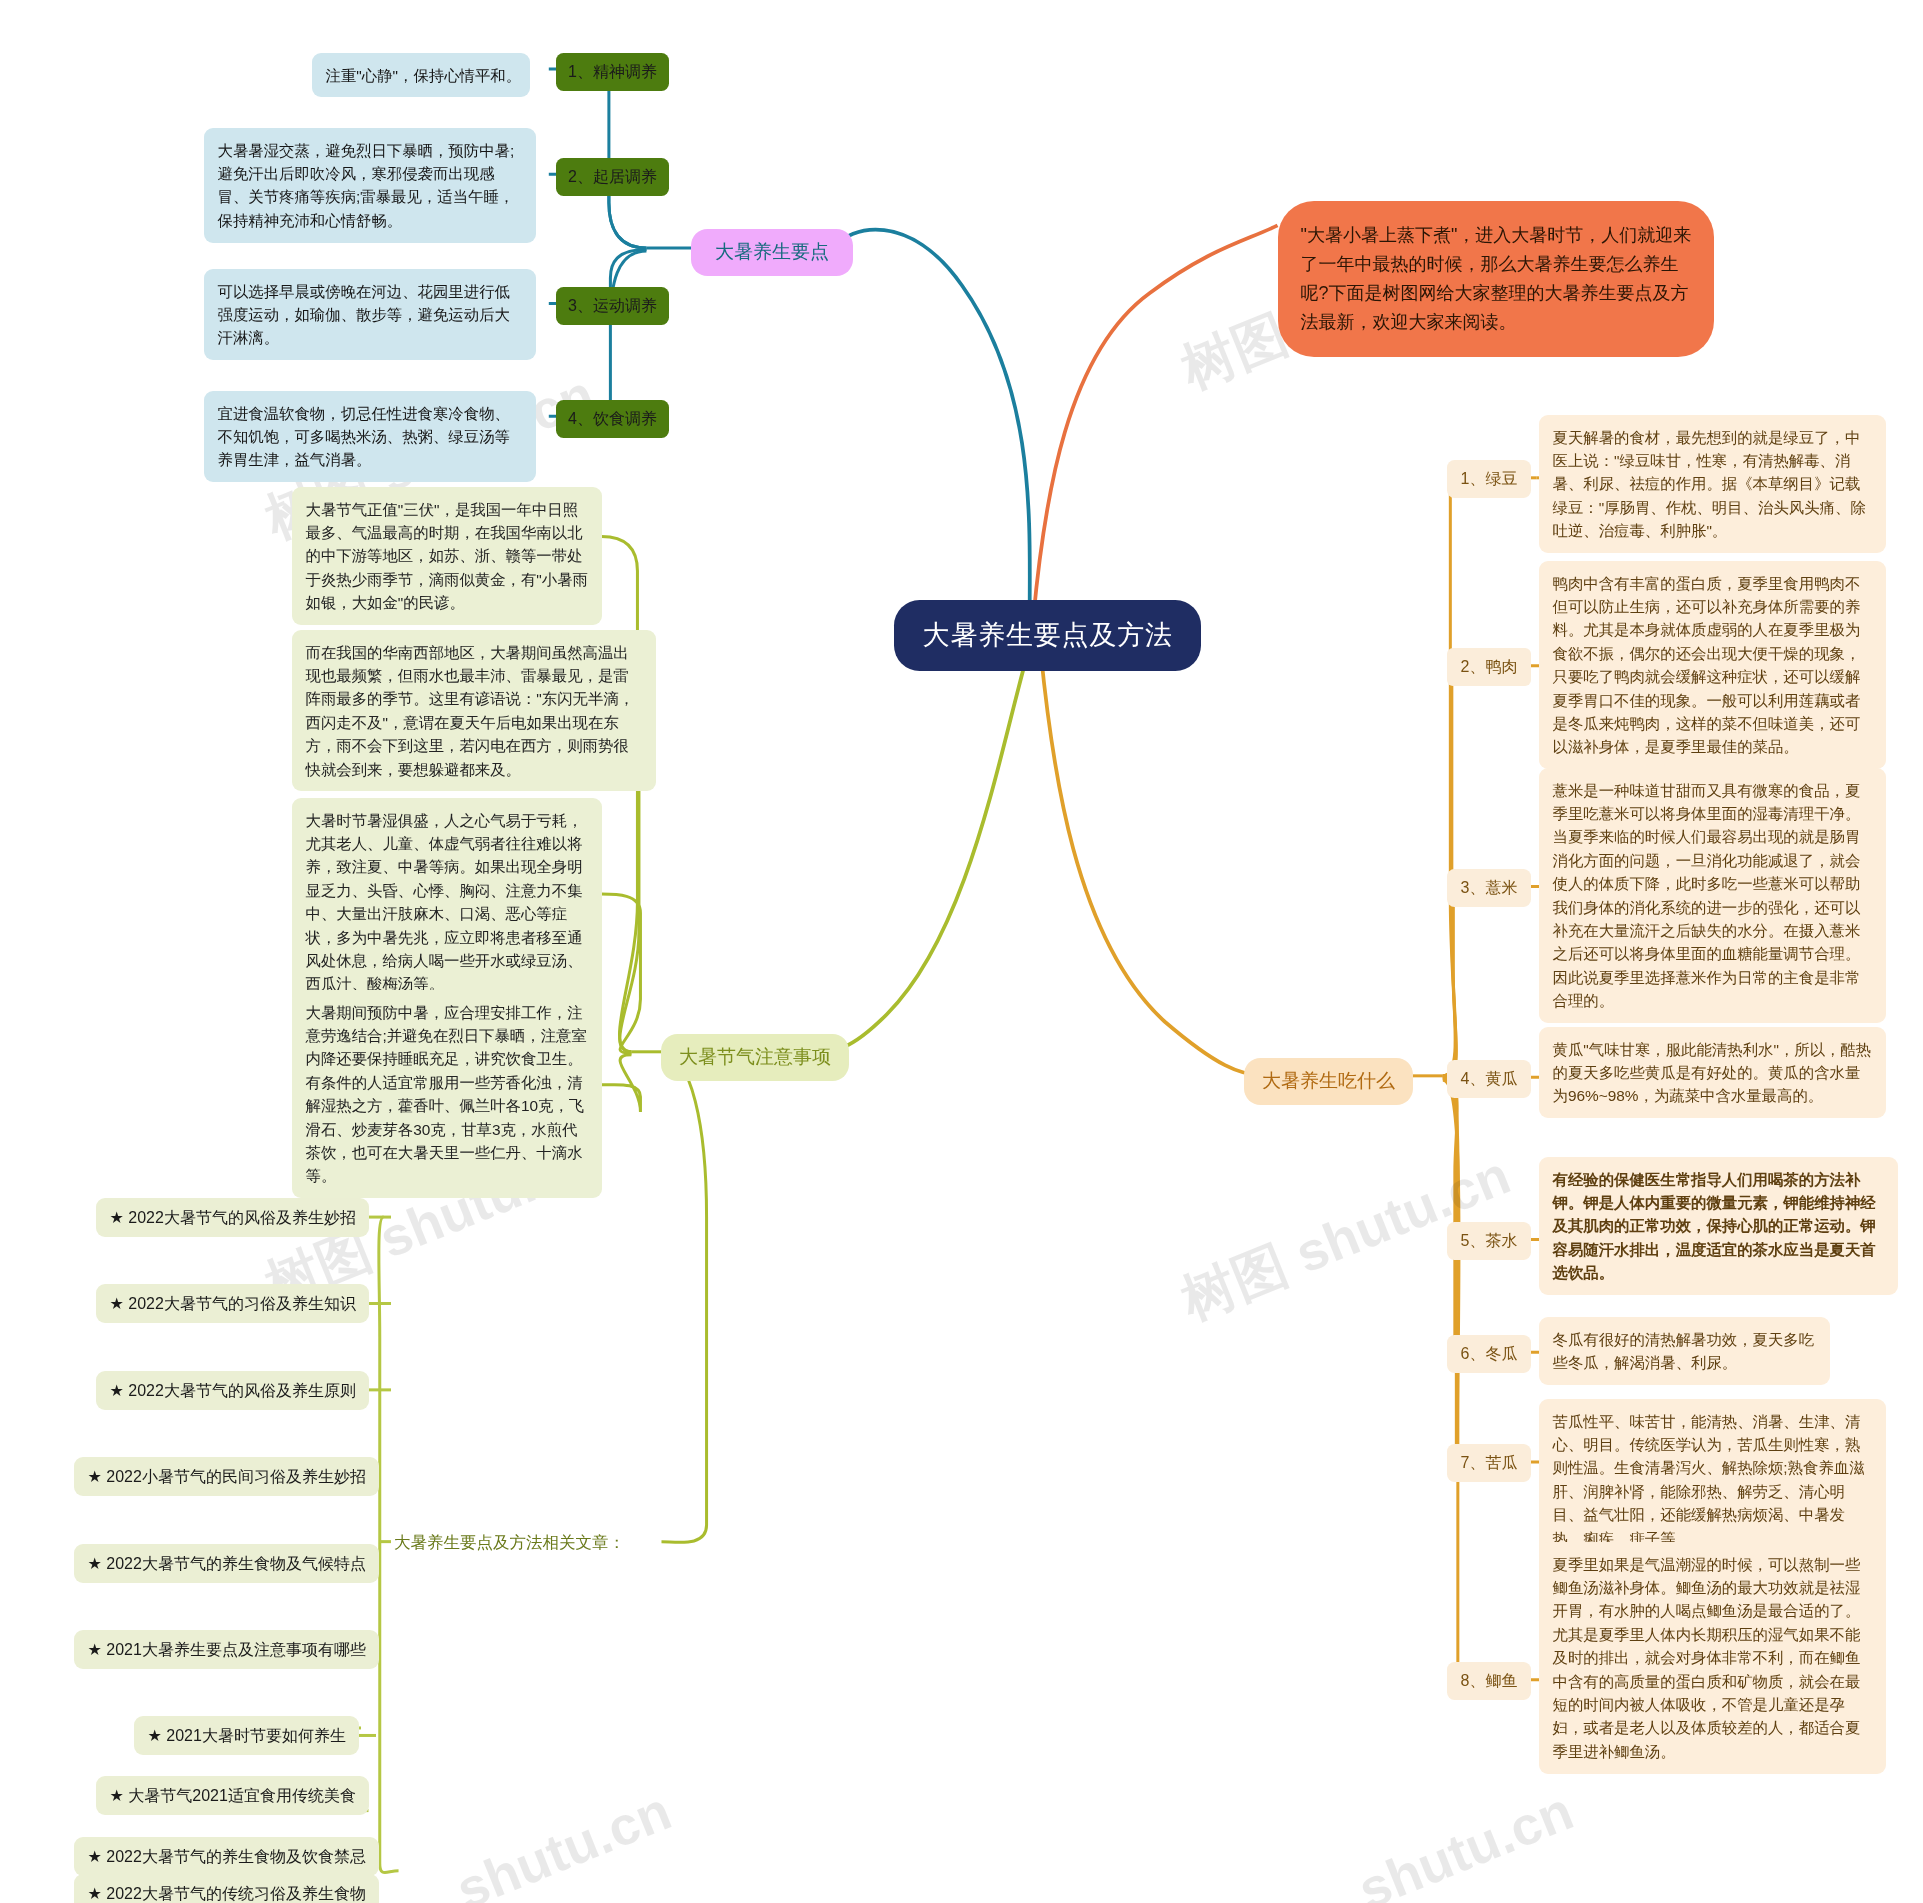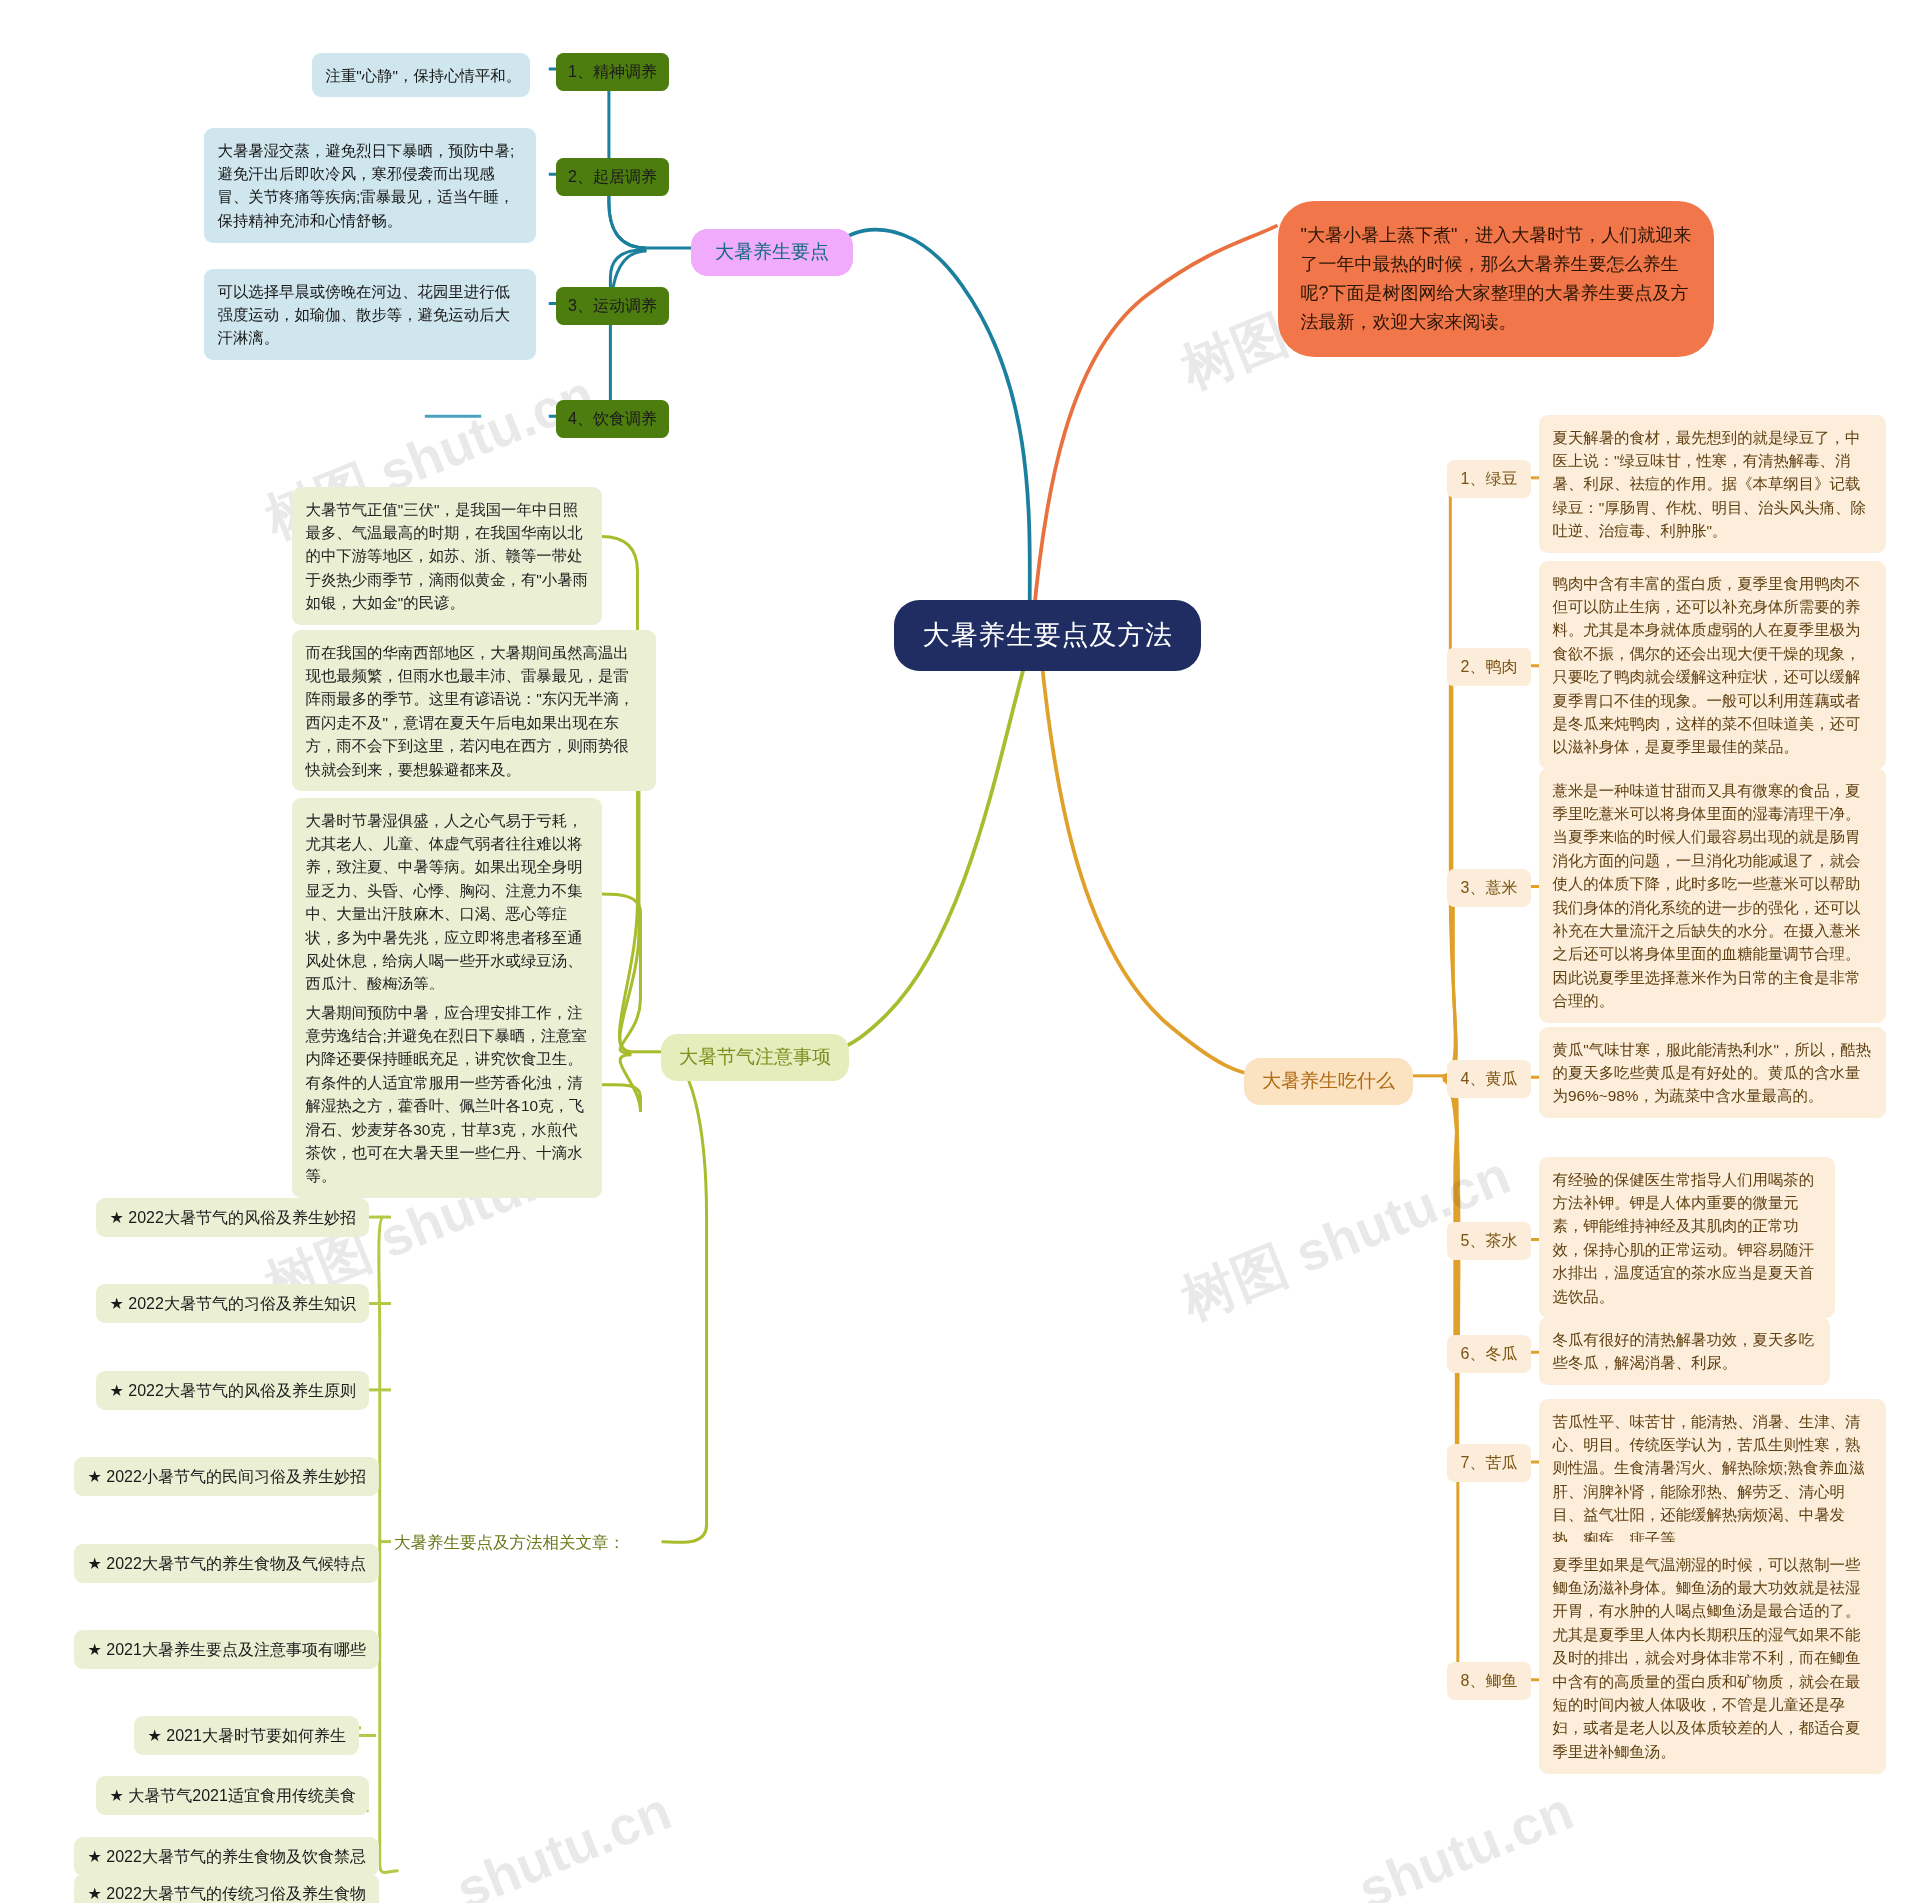--- a/index.html
+++ b/index.html
@@ -217,20 +217,21 @@
   <div class="node b1-main" style="left:691px; top:229px;">大暑养生要点</div>
 
   <div class="node b1-sub" style="left:556px; top:53px;">1、精神调养</div>
   <div class="node b1-sub" style="left:556px; top:158px;">2、起居调养</div>
   <div class="node b1-sub" style="left:556px; top:287px;">3、运动调养</div>
   <div class="node b1-sub" style="left:556px; top:400px;">4、饮食调养</div>
 
   <div class="node b1-leaf" style="left:312px; top:53px; width:218px; white-space:nowrap;">注重"心静"，保持心情平和。</div>
   <div class="node b1-leaf" style="left:204px; top:128px; width:332px;">大暑暑湿交蒸，避免烈日下暴晒，预防中暑;避免汗出后即吹冷风，寒邪侵袭而出现感冒、关节疼痛等疾病;雷暴最见，适当午睡，保持精神充沛和心情舒畅。</div>
   <div class="node b1-leaf" style="left:204px; top:269px; width:332px;">可以选择早晨或傍晚在河边、花园里进行低强度运动，如瑜伽、散步等，避免运动后大汗淋漓。</div>
+  <div class="node b1-leaf" style="left:204px; top:391px; width:332px;">宜进食温软食物，切忌任性进食寒冷食物、不知饥饱，可多喝热米汤、热粥、绿豆汤等养胃生津，益气消暑。</div>
 
   <div class="node b2-main" style="left:661px; top:1034px;">大暑节气注意事项</div>
 
   <div class="node b2-leaf" style="left:292px; top:487px; width:310px;">大暑节气正值"三伏"，是我国一年中日照最多、气温最高的时期，在我国华南以北的中下游等地区，如苏、浙、赣等一带处于炎热少雨季节，滴雨似黄金，有"小暑雨如银，大如金"的民谚。</div>
   <div class="node b2-leaf" style="left:292px; top:630px; width:364px;">而在我国的华南西部地区，大暑期间虽然高温出现也最频繁，但雨水也最丰沛、雷暴最见，是雷阵雨最多的季节。这里有谚语说："东闪无半滴，西闪走不及"，意谓在夏天午后电如果出现在东方，雨不会下到这里，若闪电在西方，则雨势很快就会到来，要想躲避都来及。</div>
   <div class="node b2-leaf" style="left:292px; top:798px; width:310px;">大暑时节暑湿俱盛，人之心气易于亏耗，尤其老人、儿童、体虚气弱者往往难以将养，致注夏、中暑等病。如果出现全身明显乏力、头昏、心悸、胸闷、注意力不集中、大量出汗肢麻木、口渴、恶心等症状，多为中暑先兆，应立即将患者移至通风处休息，给病人喝一些开水或绿豆汤、西瓜汁、酸梅汤等。</div>
   <div class="node b2-leaf" style="left:292px; top:990px; width:310px;">大暑期间预防中暑，应合理安排工作，注意劳逸结合;并避免在烈日下暴晒，注意室内降还要保持睡眠充足，讲究饮食卫生。有条件的人适宜常服用一些芳香化浊，清解湿热之方，藿香叶、佩兰叶各10克，飞滑石、炒麦芽各30克，甘草3克，水煎代茶饮，也可在大暑天里一些仁丹、十滴水等。</div>
 
   <div class="node b4-main" style="left:391px; top:1525px;">大暑养生要点及方法相关文章：</div>
 
@@ -253,19 +254,19 @@
   <div class="node b3-sub" style="left:1447px; top:1060px;">4、黄瓜</div>
   <div class="node b3-sub" style="left:1447px; top:1222px;">5、茶水</div>
   <div class="node b3-sub" style="left:1447px; top:1335px;">6、冬瓜</div>
   <div class="node b3-sub" style="left:1447px; top:1444px;">7、苦瓜</div>
   <div class="node b3-sub" style="left:1447px; top:1662px;">8、鲫鱼</div>
 
   <div class="node b3-leaf" style="left:1539px; top:415px; width:347px;">夏天解暑的食材，最先想到的就是绿豆了，中医上说："绿豆味甘，性寒，有清热解毒、消暑、利尿、祛痘的作用。据《本草纲目》记载绿豆："厚肠胃、作枕、明目、治头风头痛、除吐逆、治痘毒、利肿胀"。</div>
   <div class="node b3-leaf" style="left:1539px; top:561px; width:347px;">鸭肉中含有丰富的蛋白质，夏季里食用鸭肉不但可以防止生病，还可以补充身体所需要的养料。尤其是本身就体质虚弱的人在夏季里极为食欲不振，偶尔的还会出现大便干燥的现象，只要吃了鸭肉就会缓解这种症状，还可以缓解夏季胃口不佳的现象。一般可以利用莲藕或者是冬瓜来炖鸭肉，这样的菜不但味道美，还可以滋补身体，是夏季里最佳的菜品。</div>
   <div class="node b3-leaf" style="left:1539px; top:768px; width:347px;">薏米是一种味道甘甜而又具有微寒的食品，夏季里吃薏米可以将身体里面的湿毒清理干净。当夏季来临的时候人们最容易出现的就是肠胃消化方面的问题，一旦消化功能减退了，就会使人的体质下降，此时多吃一些薏米可以帮助我们身体的消化系统的进一步的强化，还可以补充在大量流汗之后缺失的水分。在摄入薏米之后还可以将身体里面的血糖能量调节合理。因此说夏季里选择薏米作为日常的主食是非常合理的。</div>
   <div class="node b3-leaf" style="left:1539px; top:1027px; width:347px;">黄瓜"气味甘寒，服此能清热利水"，所以，酷热的夏天多吃些黄瓜是有好处的。黄瓜的含水量为96%~98%，为蔬菜中含水量最高的。</div>
-  <div class="node b3-leaf" style="left:1539px; top:1157px; width:296px;">有经验的保健医生常指导人们用喝茶的方法补钾。钾是人体内重要的微量元素，钾能维持神经及其肌肉的正常功效，保持心肌的正常运动。钾容易随汗水排出，温度适宜的茶水应当是夏天首选饮品。</div>
+  <div class="node b3-leaf" style="left:1539px; top:1157px; width:359px;font-weight:bold;">有经验的保健医生常指导人们用喝茶的方法补钾。钾是人体内重要的微量元素，钾能维持神经及其肌肉的正常功效，保持心肌的正常运动。钾容易随汗水排出，温度适宜的茶水应当是夏天首选饮品。</div>
   <div class="node b3-leaf" style="left:1539px; top:1317px; width:291px;">冬瓜有很好的清热解暑功效，夏天多吃些冬瓜，解渴消暑、利尿。</div>
   <div class="node b3-leaf" style="left:1539px; top:1399px; width:347px;">苦瓜性平、味苦甘，能清热、消暑、生津、清心、明目。传统医学认为，苦瓜生则性寒，熟则性温。生食清暑泻火、解热除烦;熟食养血滋肝、润脾补肾，能除邪热、解劳乏、清心明目、益气壮阳，还能缓解热病烦渴、中暑发热、痢疾、痱子等。</div>
   <div class="node b3-leaf" style="left:1539px; top:1542px; width:347px;">夏季里如果是气温潮湿的时候，可以熬制一些鲫鱼汤滋补身体。鲫鱼汤的最大功效就是祛湿开胃，有水肿的人喝点鲫鱼汤是最合适的了。尤其是夏季里人体内长期积压的湿气如果不能及时的排出，就会对身体非常不利，而在鲫鱼中含有的高质量的蛋白质和矿物质，就会在最短的时间内被人体吸收，不管是儿童还是孕妇，或者是老人以及体质较差的人，都适合夏季里进补鲫鱼汤。</div>
 
 </div>
 
 
 </body></html>

